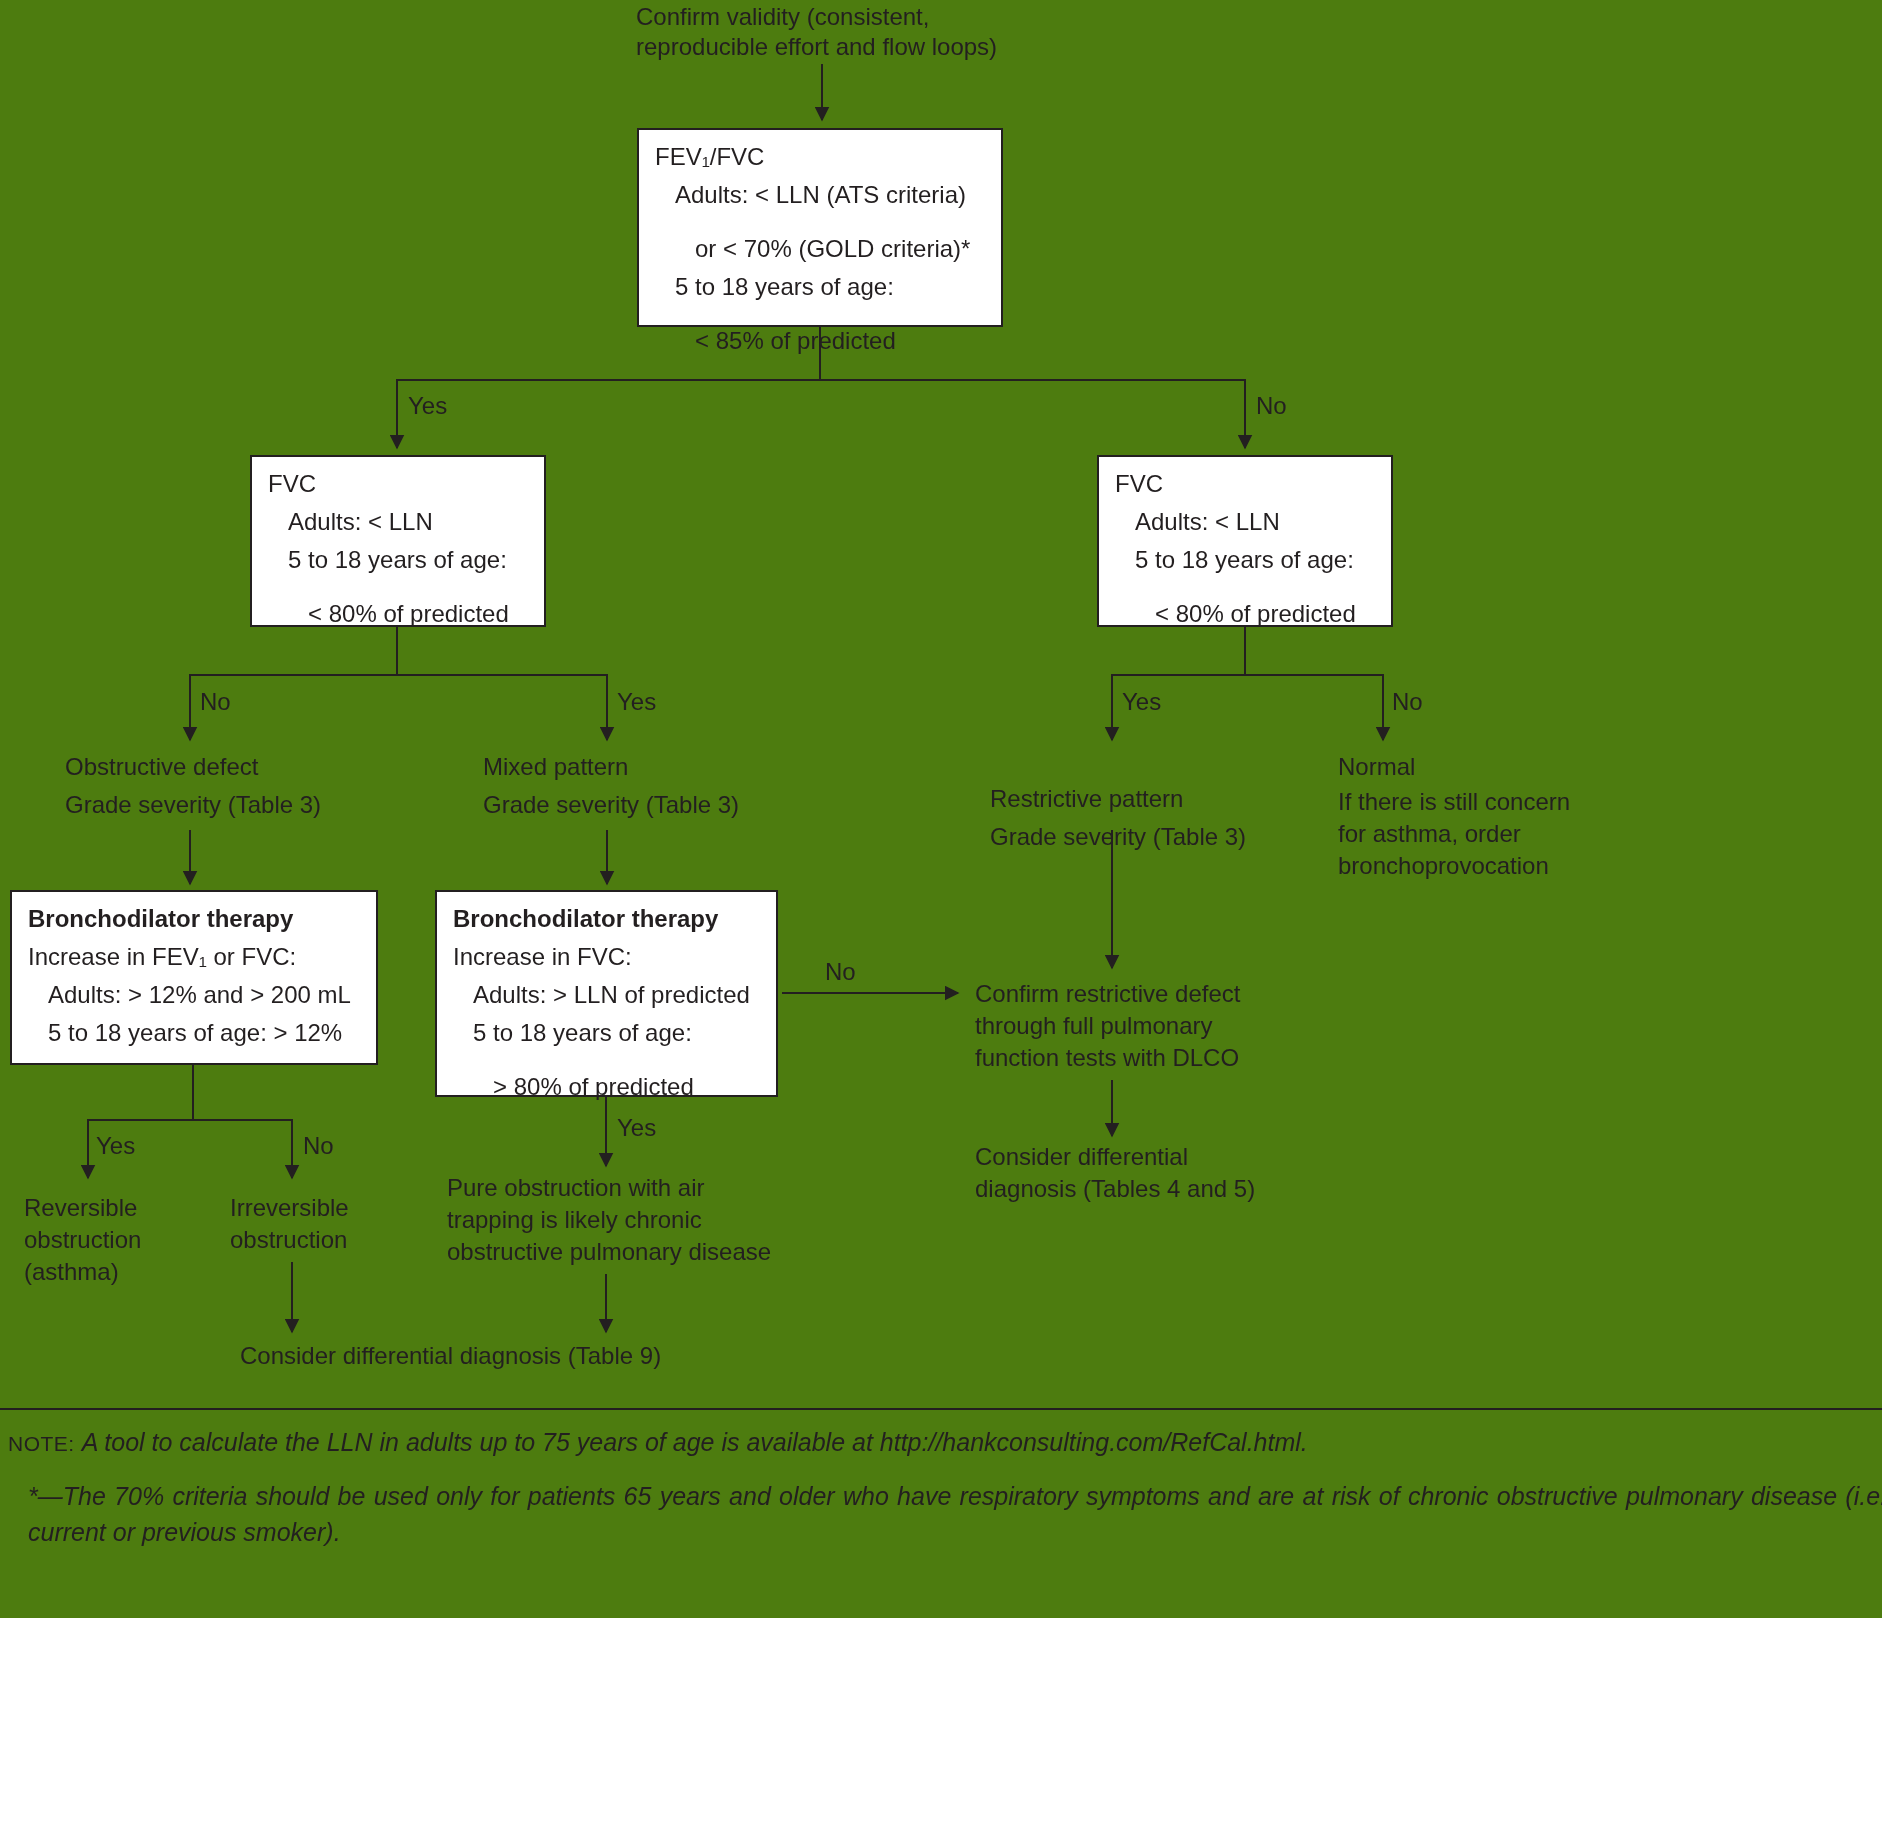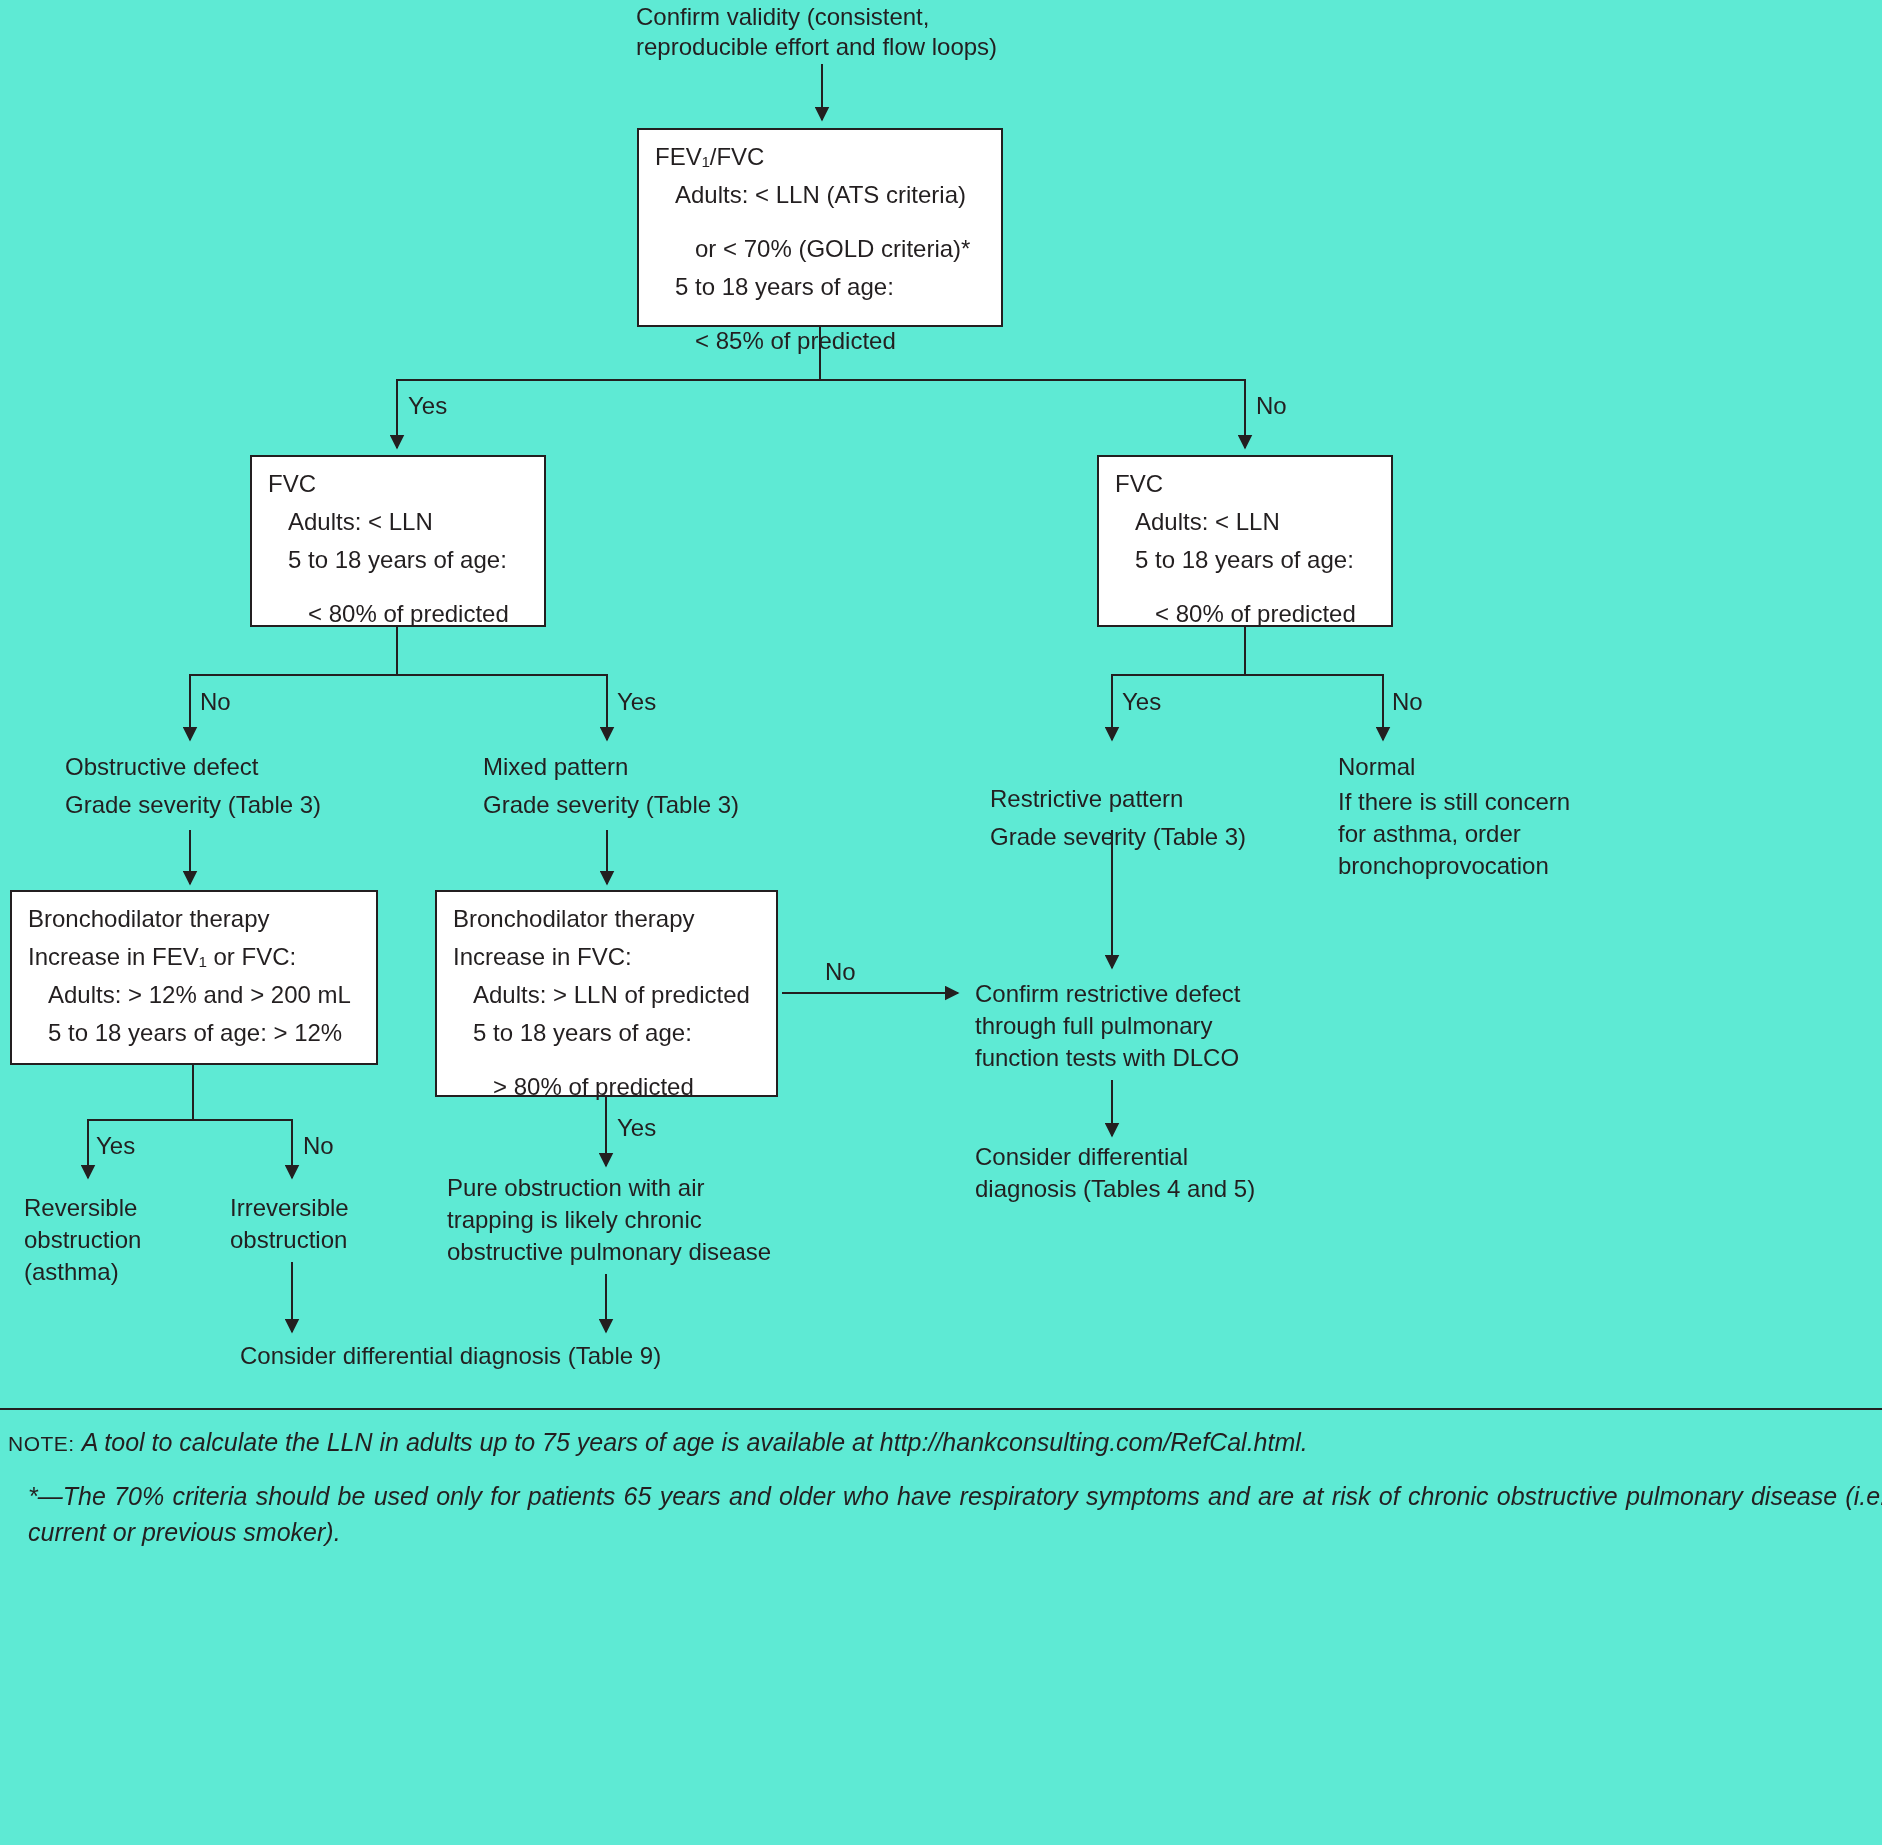--- a/index.html
+++ b/index.html
@@ -1,25 +1,25 @@
 <!DOCTYPE html>
 <html style="--ink: #231f20;"><head>
 <meta charset="utf-8">
 <style>
   :root { --ink:#231f20; }
   * { margin:0; padding:0; box-sizing:border-box; }
   html,body { background:#ffffff; }
   body { font-family:"Liberation Sans","DejaVu Sans",sans-serif; color:var(--ink); }
-  .stage { position:relative; width:1882px; height:1845px; background:#5eead4; overflow:hidden; }
+  .stage { position:relative; width:1882px; height:1618px; background:#4d7c0f; overflow:hidden; }
   .wires { position:absolute; left:0; top:0; color:var(--ink); }
   .box { position:absolute; border:2px solid var(--ink); background:#fff; padding:8px 6px 0 16px; font-size:24px; }
   .box .bl { line-height:38px; white-space:nowrap; }
   .ind1 { margin-left:20px; }
   .ind2 { margin-left:40px;margin-top:16px; }
-  .bold { font-weight:normal; }
+  .bold { font-weight:bold; }
   .tb { position:absolute; font-size:24px; }
   .tb div { white-space:nowrap; }
   .lh30 div { line-height:30px; }
   .lh32 div { line-height:32px; }
   .lh38 div { line-height:38px; }
   .tline38 { line-height:38px; }
   .tline32 { line-height:32px; }
   .lbl { position:absolute; font-size:24px; line-height:28px; white-space:nowrap; }
   .divider { position:absolute; left:0; top:1408px; width:1882px; height:2px; background:var(--ink); }
   .note { position:absolute; left:8px; top:1428px; font-size:25px; white-space:nowrap; }

